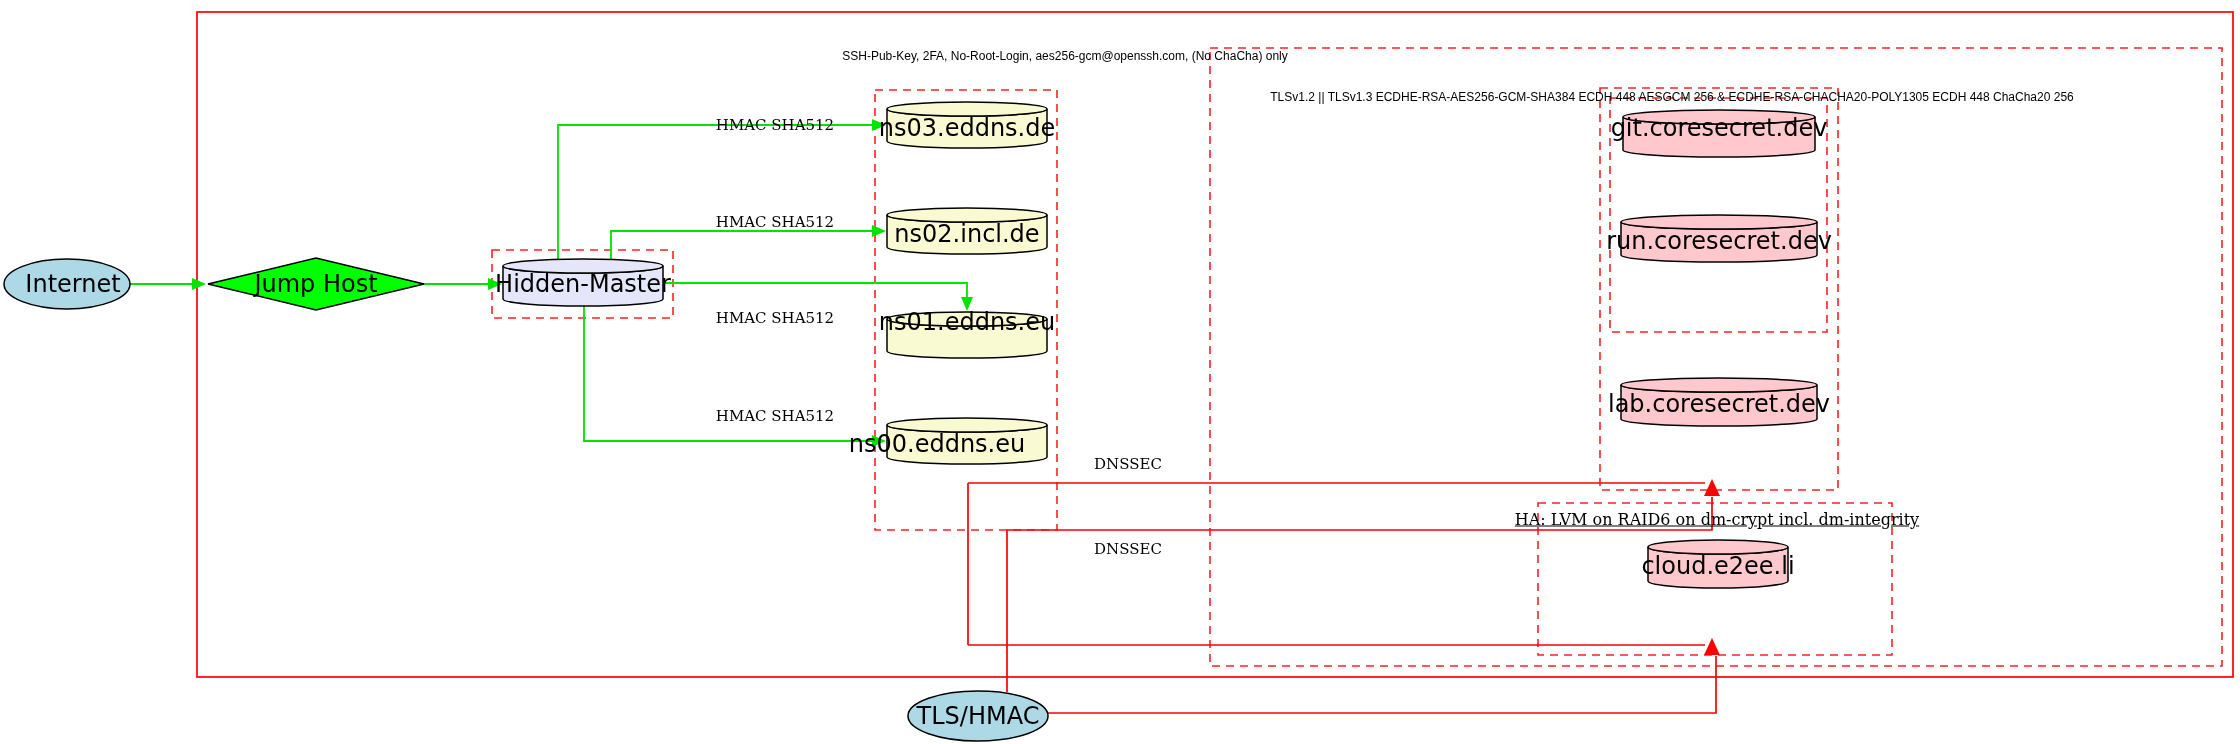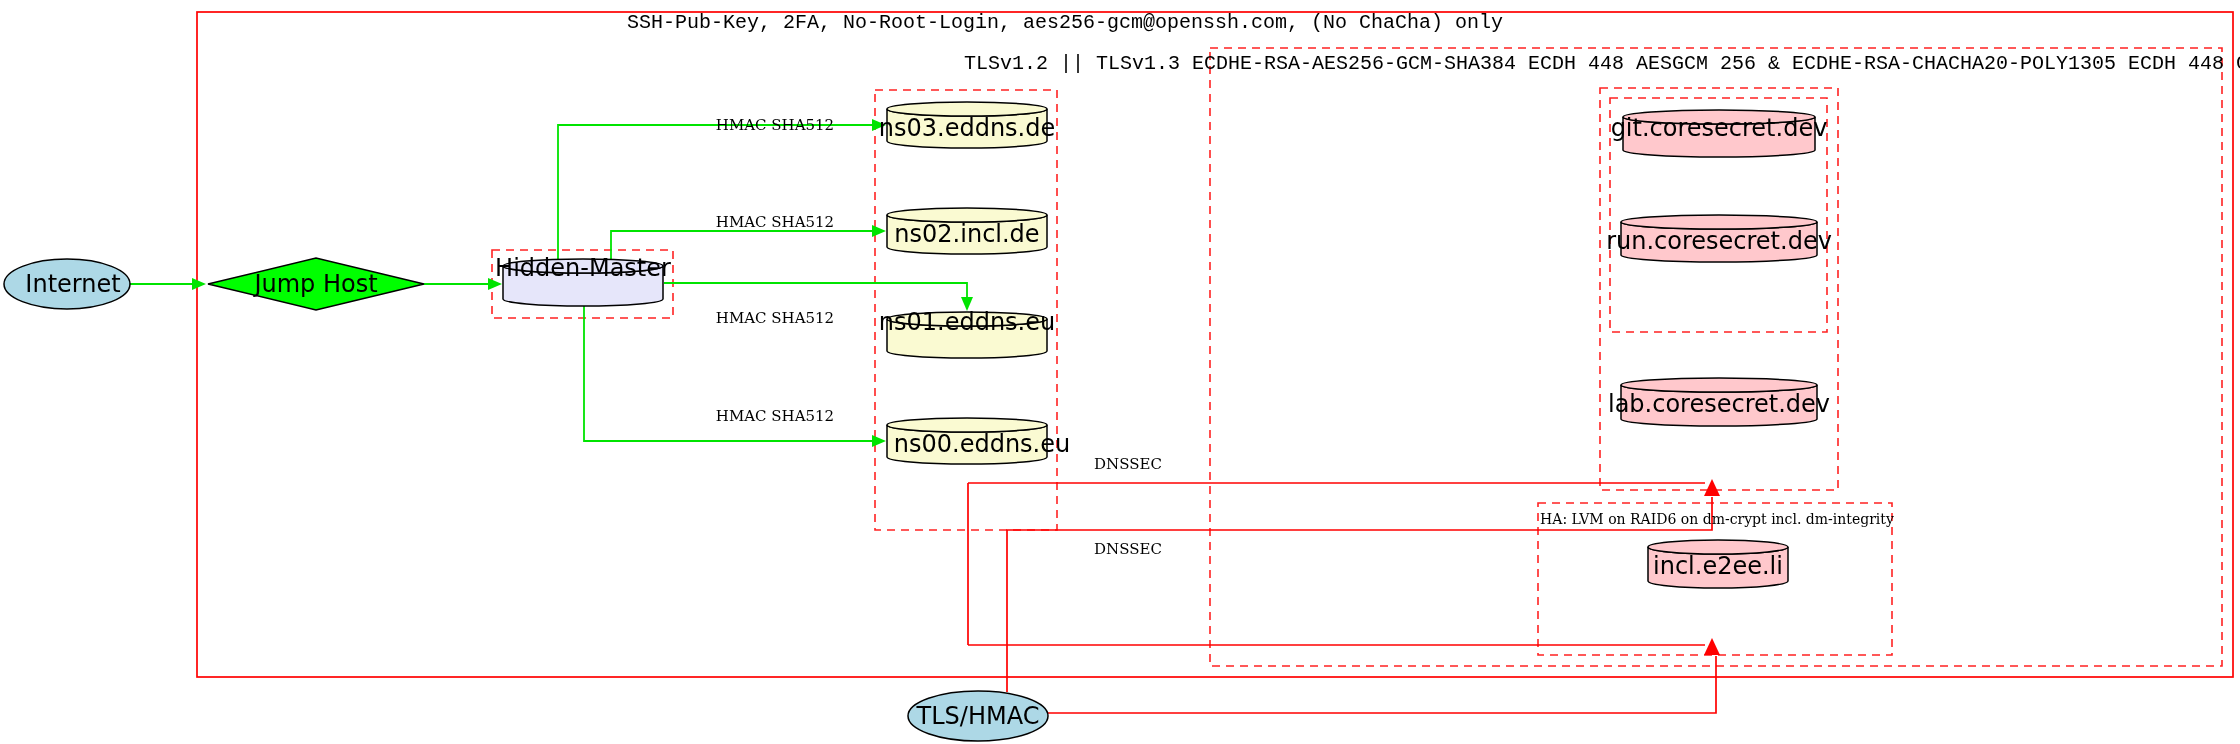--- a/index.html
+++ b/index.html
@@ -2,22 +2,22 @@
 <html><head>
 <meta charset="utf-8">
 <style>
   html,body{margin:0;padding:0;background:#ffffff;}
   #stage{position:relative;width:2240px;height:744px;background:#ffffff;overflow:hidden;
          font-family:"DejaVu Sans",sans-serif;}
   #stage svg{position:absolute;left:0;top:0;}
   .lbl{position:absolute;transform:translate(-50%,-50%);white-space:nowrap;color:#000;}
   .node-lbl{font-family:"DejaVu Sans",sans-serif;font-size:24px;}
   .edge-lbl{font-family:"DejaVu Serif",serif;font-size:15px;}
-  .cluster-lbl{font-family:Liberation Mono, monospace;font-size:20px;}
-  .cluster-lbl-sm{font-family:"DejaVu Serif",serif;font-size:14px;}
+  .cluster-lbl{font-family:Liberation Sans, sans-serif;font-size:12px;margin-top:34px;}
+  .cluster-lbl-sm{font-family:"DejaVu Serif",serif;font-size:16px;text-decoration:underline;}
 </style>
 </head>
 <body>
 
 <div id="stage">
 <svg width="2240" height="744" viewBox="0 0 2240 744">
 
   <rect x="197" y="12" width="2036" height="665" fill="none" stroke-width="1.7" stroke="#ff0000"></rect>
   <rect x="1210" y="48" width="1012" height="618" fill="none" stroke-width="1.6" stroke-dasharray="8 6" stroke="#ff2222"></rect>
   <rect x="875" y="90" width="182" height="440" fill="none" stroke-width="1.6" stroke-dasharray="8 6" stroke="#ff2222"></rect>
@@ -103,23 +103,23 @@
 
   <div class="lbl edge-lbl" style="left:775px;top:125px">HMAC SHA512</div>
   <div class="lbl edge-lbl" style="left:775px;top:222px">HMAC SHA512</div>
   <div class="lbl edge-lbl" style="left:775px;top:318px">HMAC SHA512</div>
   <div class="lbl edge-lbl" style="left:775px;top:416px">HMAC SHA512</div>
   <div class="lbl edge-lbl" style="left:1128px;top:464px">DNSSEC</div>
   <div class="lbl edge-lbl" style="left:1128px;top:549px">DNSSEC</div>
 
   <div class="lbl node-lbl" style="left:73px;top:284px">Internet</div>
   <div class="lbl node-lbl" style="left:316px;top:284px">Jump Host</div>
-  <div class="lbl node-lbl" style="left:583px;top:268px">Hidden-Master</div>
+  <div class="lbl node-lbl" style="left:583px;top:284px">Hidden-Master</div>
   <div class="lbl node-lbl" style="left:967px;top:128px">ns03.eddns.de</div>
   <div class="lbl node-lbl" style="left:967px;top:234px">ns02.incl.de</div>
   <div class="lbl node-lbl" style="left:967px;top:322px">ns01.eddns.eu</div>
-  <div class="lbl node-lbl" style="left:982px;top:444px">ns00.eddns.eu</div>
+  <div class="lbl node-lbl" style="left:937px;top:444px">ns00.eddns.eu</div>
   <div class="lbl node-lbl" style="left:1719px;top:128px">git.coresecret.dev</div>
   <div class="lbl node-lbl" style="left:1719px;top:241px">run.coresecret.dev</div>
   <div class="lbl node-lbl" style="left:1719px;top:404px">lab.coresecret.dev</div>
-  <div class="lbl node-lbl" style="left:1718px;top:566px">incl.e2ee.li</div>
+  <div class="lbl node-lbl" style="left:1718px;top:566px">cloud.e2ee.li</div>
   <div class="lbl node-lbl" style="left:978px;top:716px">TLS/HMAC</div>
 </div>
 
 </body></html>

